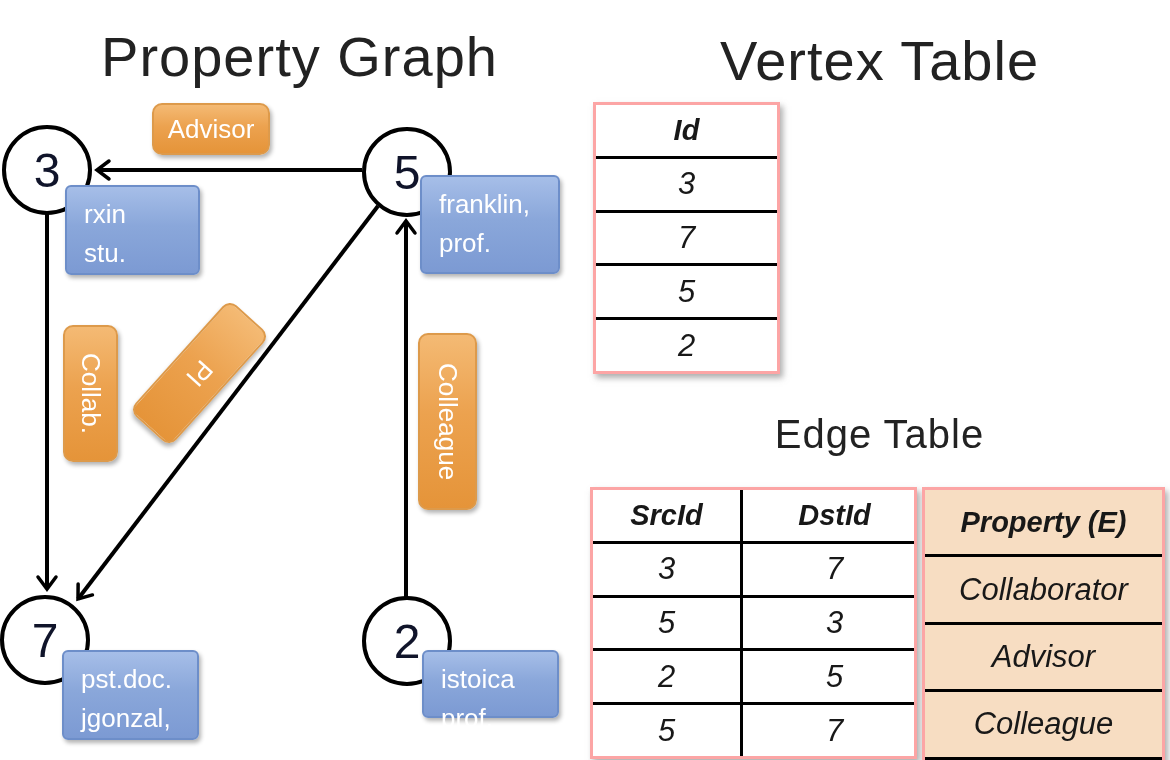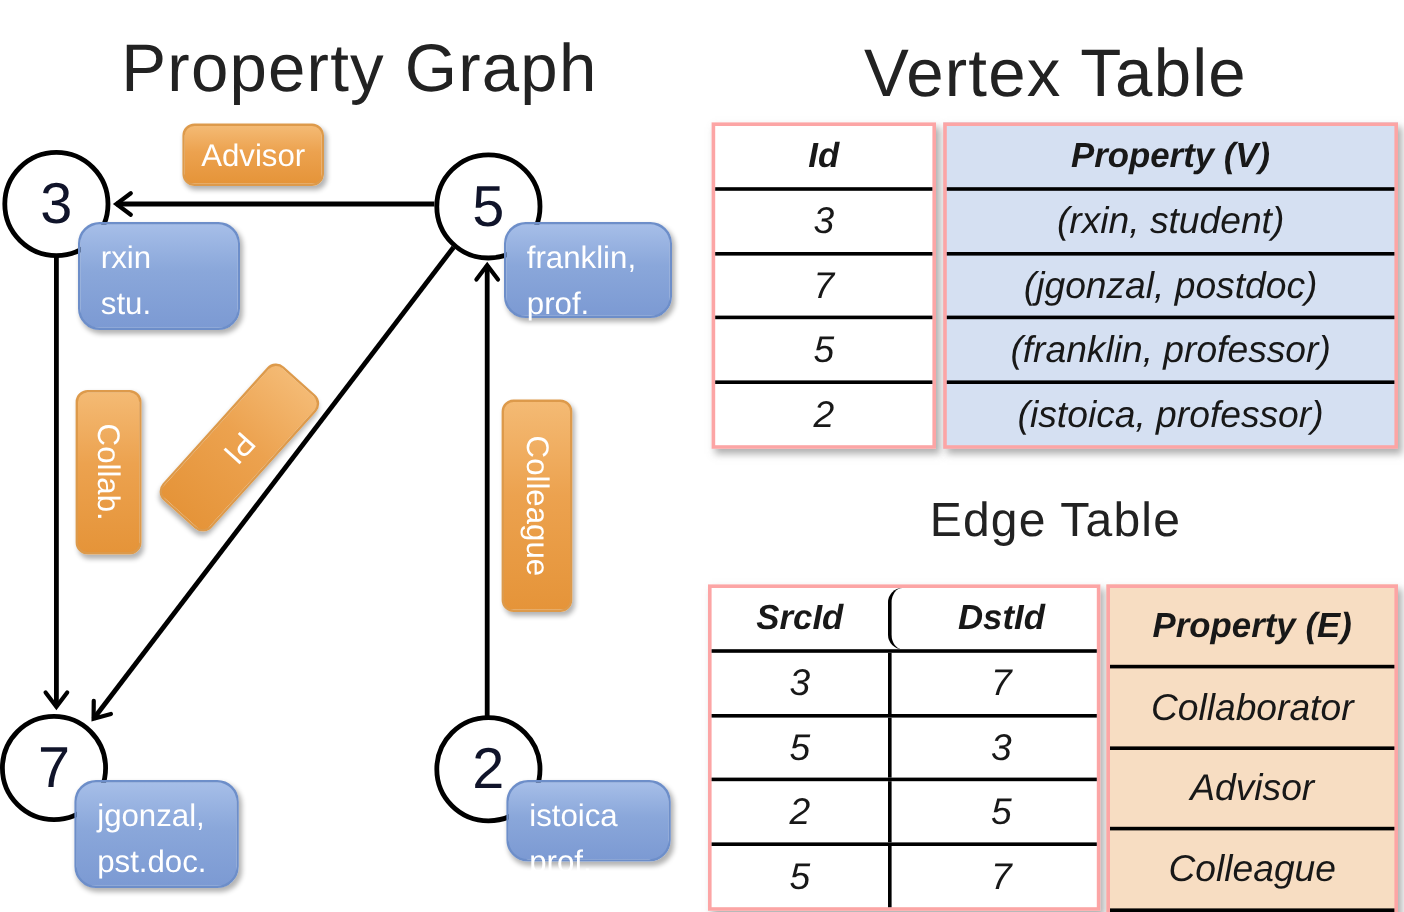--- a/index.html
+++ b/index.html
@@ -17,38 +17,38 @@
         border-radius:50%;background:#fff;display:flex;align-items:center;justify-content:center;
         font-size:48px;color:#10142a;}
 
   .edge-label{position:absolute;display:flex;align-items:center;justify-content:center;
         color:#fff;font-size:26px;box-sizing:border-box;
         background:linear-gradient(180deg,#f4ba74 0%,#eca24f 45%,#e59439 100%);
         border:2px solid #dd9a4b;border-radius:10px;box-shadow:2px 3px 4px rgba(0,0,0,0.3);}
   .edge-label.vertical{writing-mode:vertical-rl;}
 
   .prop-box{position:absolute;box-sizing:border-box;color:#fff;font-size:26px;line-height:1.5;
-        padding:8px 0 0 17px;border-radius:18px;
+        padding:8px 0 0 17px;border-radius:6px;
         background:linear-gradient(180deg,#a6bee8 0%,#8aa7da 45%,#7c9ad3 100%);
         border:2px solid #6d8ec9;box-shadow:2px 3px 4px rgba(0,0,0,0.3);}
   .prop-box .line{display:block;}
 
   .tblbox{position:absolute;box-sizing:border-box;border:3px solid #fca5a5;background:#fff;
         box-shadow:3px 4px 6px rgba(110,110,110,0.55);display:flex;flex-direction:column;font-style:italic;}
   .tblbox.blue{background:#d5e0f2;}
   .tblbox.tan{background:#f7ddc2;}
   .tcell{flex:1;display:flex;align-items:center;justify-content:center;font-size:31px;color:#181818;
         border-top:3px solid #000;}
   .tcell:first-child{border-top:none;}
   .tcell.th{font-weight:bold;font-size:29px;}
   .trow{flex:1;display:flex;border-top:3px solid #000;}
   .trow:first-child{border-top:none;}
   .trow .c{display:flex;align-items:center;justify-content:center;font-size:31px;color:#181818;flex:0 0 147px;}
   .trow .c2{flex:1;border-left:3px solid #000;padding-left:12px;}
-  .trow.th .c{font-weight:bold;font-size:29px;border-radius:12px;}
+  .trow.th .c{font-weight:bold;font-size:29px;}
 </style>
 </head>
 <body>
 
 <div class="canvas">
 
   <h1 class="title graph-title">Property Graph</h1>
 
   <svg class="edges-svg" width="580" height="760" viewBox="0 0 580 760">
     <defs>
@@ -77,48 +77,41 @@
 
   <div class="edge-label" style="left:152px;top:103px;width:118px;height:52px">Advisor</div>
   <div class="edge-label vertical" style="left:63px;top:325px;width:55px;height:137px">Collab.</div>
   <div class="edge-label vertical" style="left:172px;top:298px;width:55px;height:150px;transform:rotate(42deg)">PI</div>
   <div class="edge-label vertical" style="left:418px;top:333px;width:59px;height:177px">Colleague</div>
 
   <div class="prop-box" style="left:65px;top:185px;width:135px;height:90px">
     <span class="line">rxin</span>
     <span class="line">stu.</span>
   </div>
-  <div class="prop-box" style="left:420px;top:185px;width:140px;height:80px">
+  <div class="prop-box" style="left:420px;top:175px;width:140px;height:99px">
     <span class="line">franklin,</span>
     <span class="line">prof.</span>
   </div>
   <div class="prop-box" style="left:62px;top:650px;width:137px;height:90px">
+    <span class="line">pst.doc.</span>
     <span class="line">jgonzal,</span>
-    <span class="line">pst.doc.</span>
   </div>
   <div class="prop-box" style="left:422px;top:650px;width:137px;height:68px">
     <span class="line">istoica</span>
     <span class="line">prof.</span>
   </div>
 
   <h2 class="title vtable-title">Vertex Table</h2>
 
   <div class="tblbox" style="left:593px;top:102px;width:187px;height:272px">
     <div class="tcell th">Id</div>
     <div class="tcell">3</div>
     <div class="tcell">7</div>
     <div class="tcell">5</div>
     <div class="tcell">2</div>
-  </div>
-  <div class="tblbox blue" style="left:786px;top:102px;width:379px;height:272px">
-    <div class="tcell th">Property (V)</div>
-    <div class="tcell">(rxin, student)</div>
-    <div class="tcell">(jgonzal, postdoc)</div>
-    <div class="tcell">(franklin, professor)</div>
-    <div class="tcell">(istoica, professor)</div>
   </div>
 
   <h2 class="title etable-title">Edge Table</h2>
 
   <div class="tblbox" style="left:590px;top:487px;width:327px;height:272px">
     <div class="trow th">
       <div class="c">SrcId</div>
       <div class="c c2">DstId</div>
     </div>
     <div class="trow">

